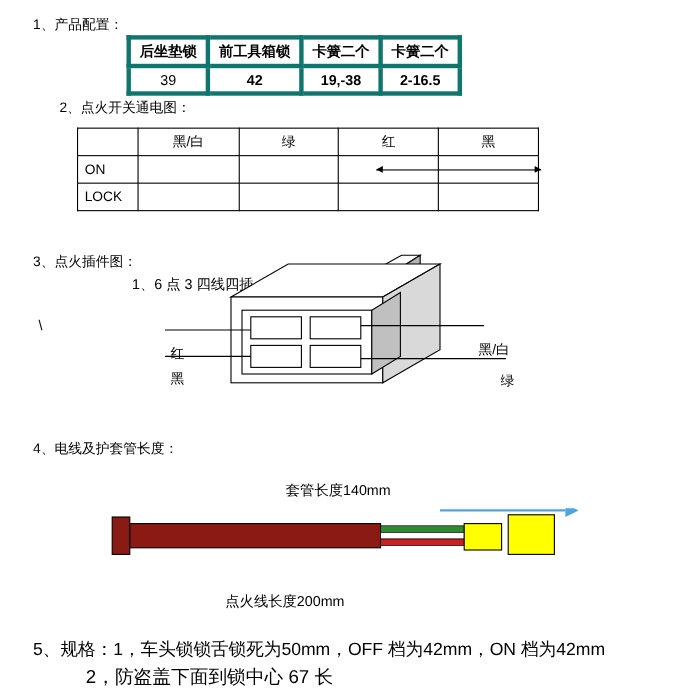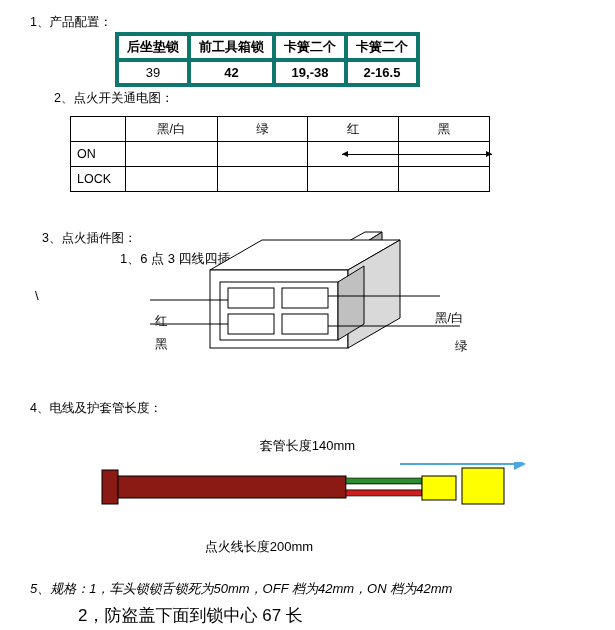--- a/index.html
+++ b/index.html
@@ -78,21 +78,21 @@
     position: absolute;
     top: -3px;
     width: 0; height: 0;
     border-top: 3.5px solid transparent;
     border-bottom: 3.5px solid transparent;
   }
   .harrow:before { left: 0; border-right: 6px solid #000; }
   .harrow:after { right: 0; border-left: 6px solid #000; }
 
   
-  #sec3-title { position: absolute; left: 30px; top: 230px; margin-left: 12px; }
+  #sec3-title { position: absolute; left: 30px; top: 230px; }
   #sec3-sub { position: absolute; left: 120px; top: 250px; font-size: 13px; }
   #backslash { position: absolute; left: 35px; top: 288px; font-size: 13px; }
 
   #conn-wrap {
     position: absolute;
     left: 150px;
     top: 222px;
     width: 360px;
     height: 150px;
   }
@@ -104,21 +104,21 @@
   #lbl-green { left: 455px; top: 338px; }
 
   
   #sec4-title { position: absolute; left: 30px; top: 400px; }
   #cap-top { position: absolute; left: 0; top: 437px; width: 615px; text-align: center; font-size: 13px; }
   #cap-bottom { position: absolute; left: 0; top: 538px; width: 518px; text-align: center; font-size: 13px; }
 
   #wire-wrap { position: absolute; left: 100px; top: 462px; width: 430px; height: 60px; }
 
   
-  #sec5-line1 { position: absolute; left: 30px; top: 580px; font-size: 13px; font-style: italic; }
+  #sec5-line1 { position: absolute; left: 30px; top: 580px; font-size: 16px; }
   #sec5-line2 { position: absolute; left: 78px; top: 604px; font-size: 17px; }
 </style>
 </head>
 <body>
 
 <div class="page">
 
   <div class="sec-title" id="sec1-title">1、产品配置：</div>
 
   <table id="tbl1">

